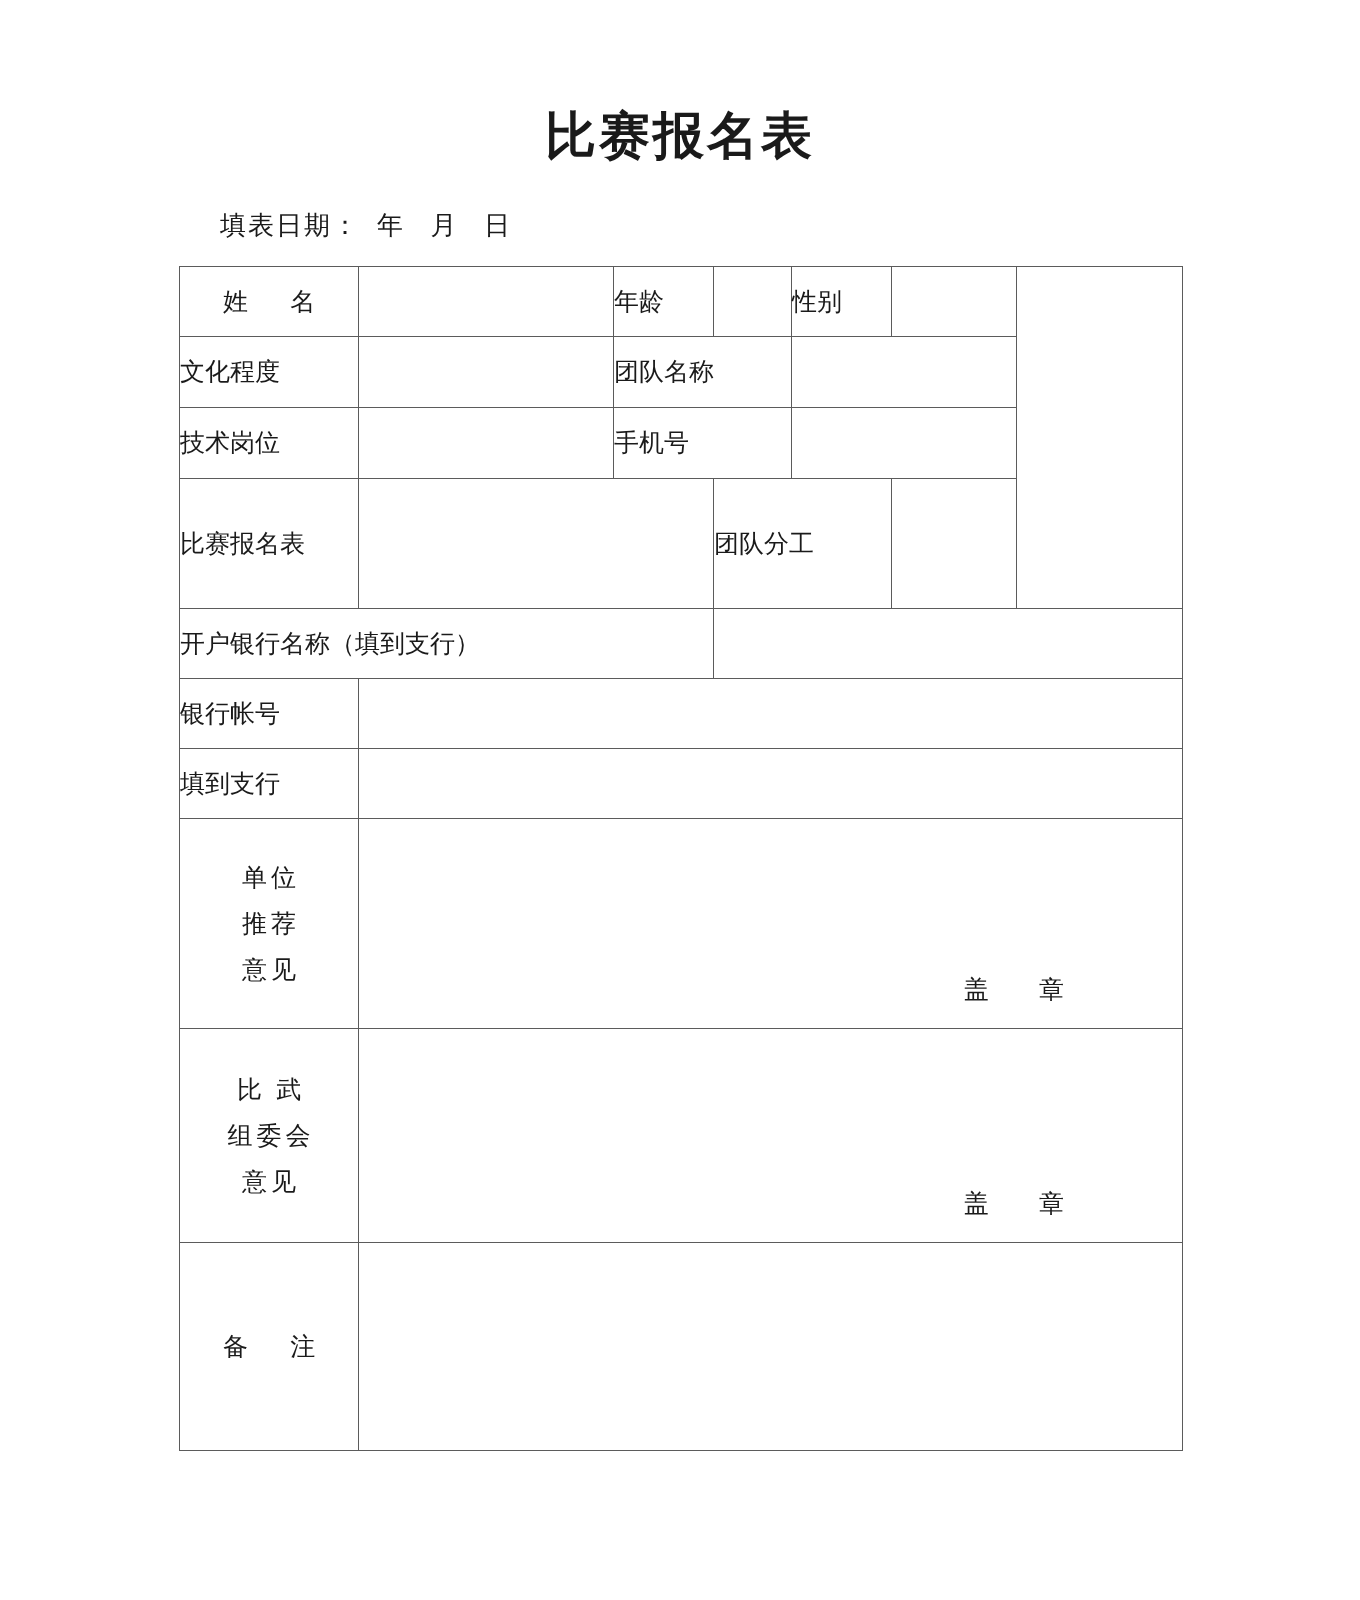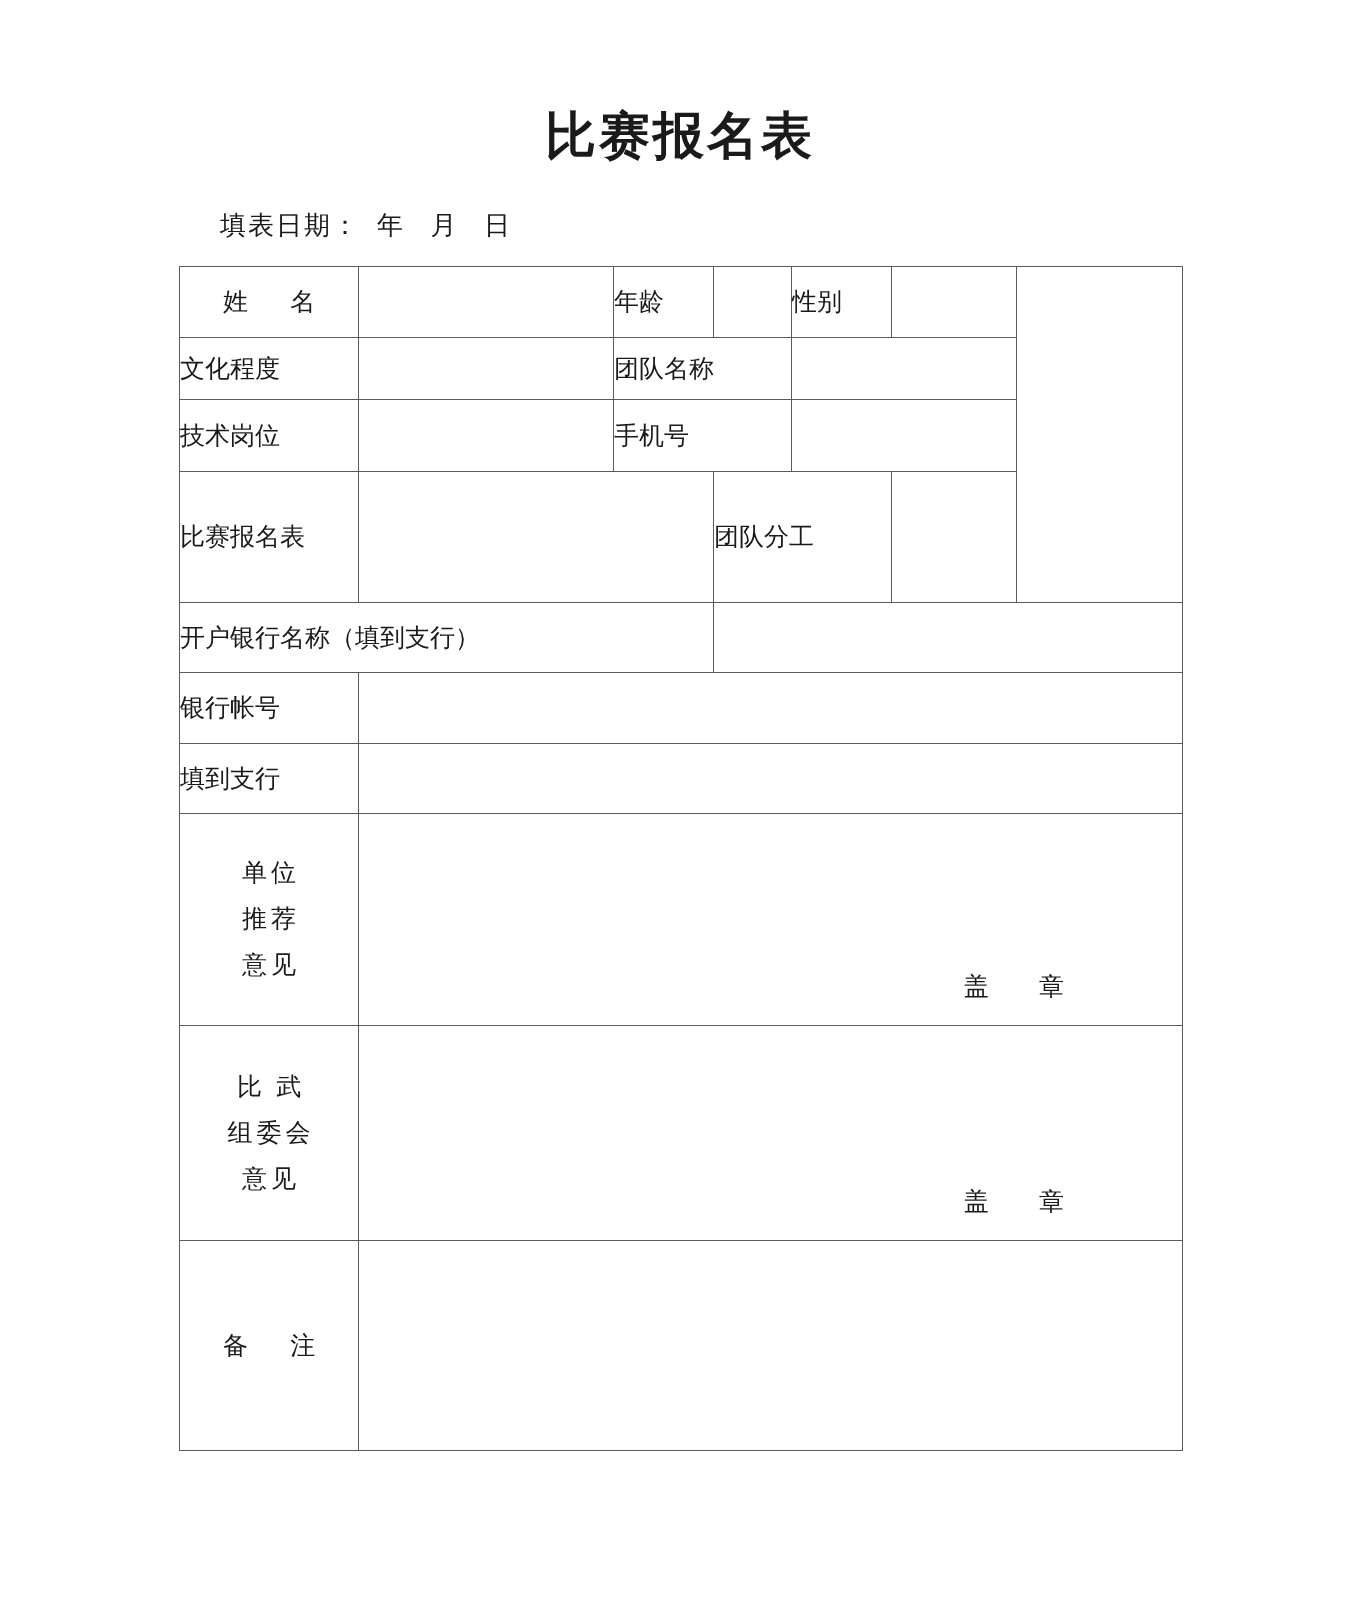--- a/index.html
+++ b/index.html
@@ -134,21 +134,21 @@
       <tr style="height:70px">
         <td class="lbl-sp">姓 名</td>
         <td class="val" colspan="2"></td>
         <td class="lbl">年龄</td>
         <td class="val"></td>
         <td class="lbl">性别</td>
         <td class="val" colspan="2"></td>
         <td class="val" rowspan="4"></td>
       </tr>
 
-      <tr style="height:62px">
+      <tr style="height:71px">
         <td class="lbl">文化程度</td>
         <td class="val" colspan="2"></td>
         <td class="lbl" colspan="2">团队名称</td>
         <td class="val" colspan="3"></td>
       </tr>
 
       <tr style="height:71px">
         <td class="lbl">技术岗位</td>
         <td class="val" colspan="2"></td>
         <td class="lbl" colspan="2">手机号</td>

